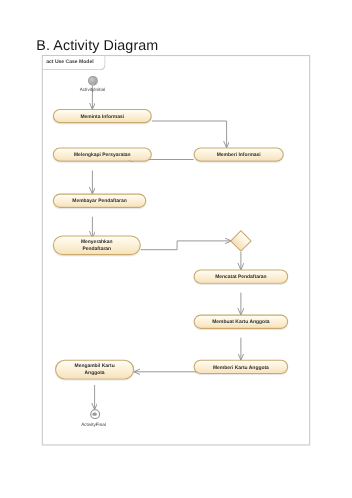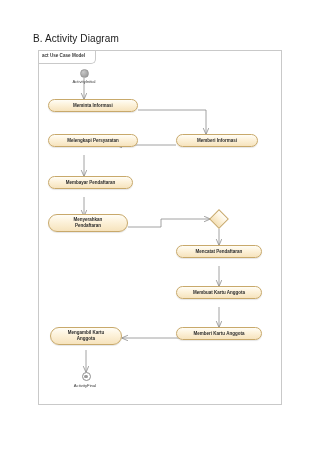--- a/index.html
+++ b/index.html
@@ -6,21 +6,21 @@
   body{
     width:320px;height:453px;
     background:#ffffff;
     font-family:"Liberation Sans", sans-serif;
     overflow:hidden;
     position:relative;
   }
   #page-title{
     position:absolute;
     left:33px; top:33px;
-    font-size:10px;
+    font-size:13px;
     color:#1a1a1a;
     letter-spacing:.1px;
     white-space:nowrap;
   }
   #diagram-frame{
     position:absolute;
     left:38px; top:50px;
     width:244px; height:355px;
     border:1px solid #c9c9c9;
     background:#ffffff;

